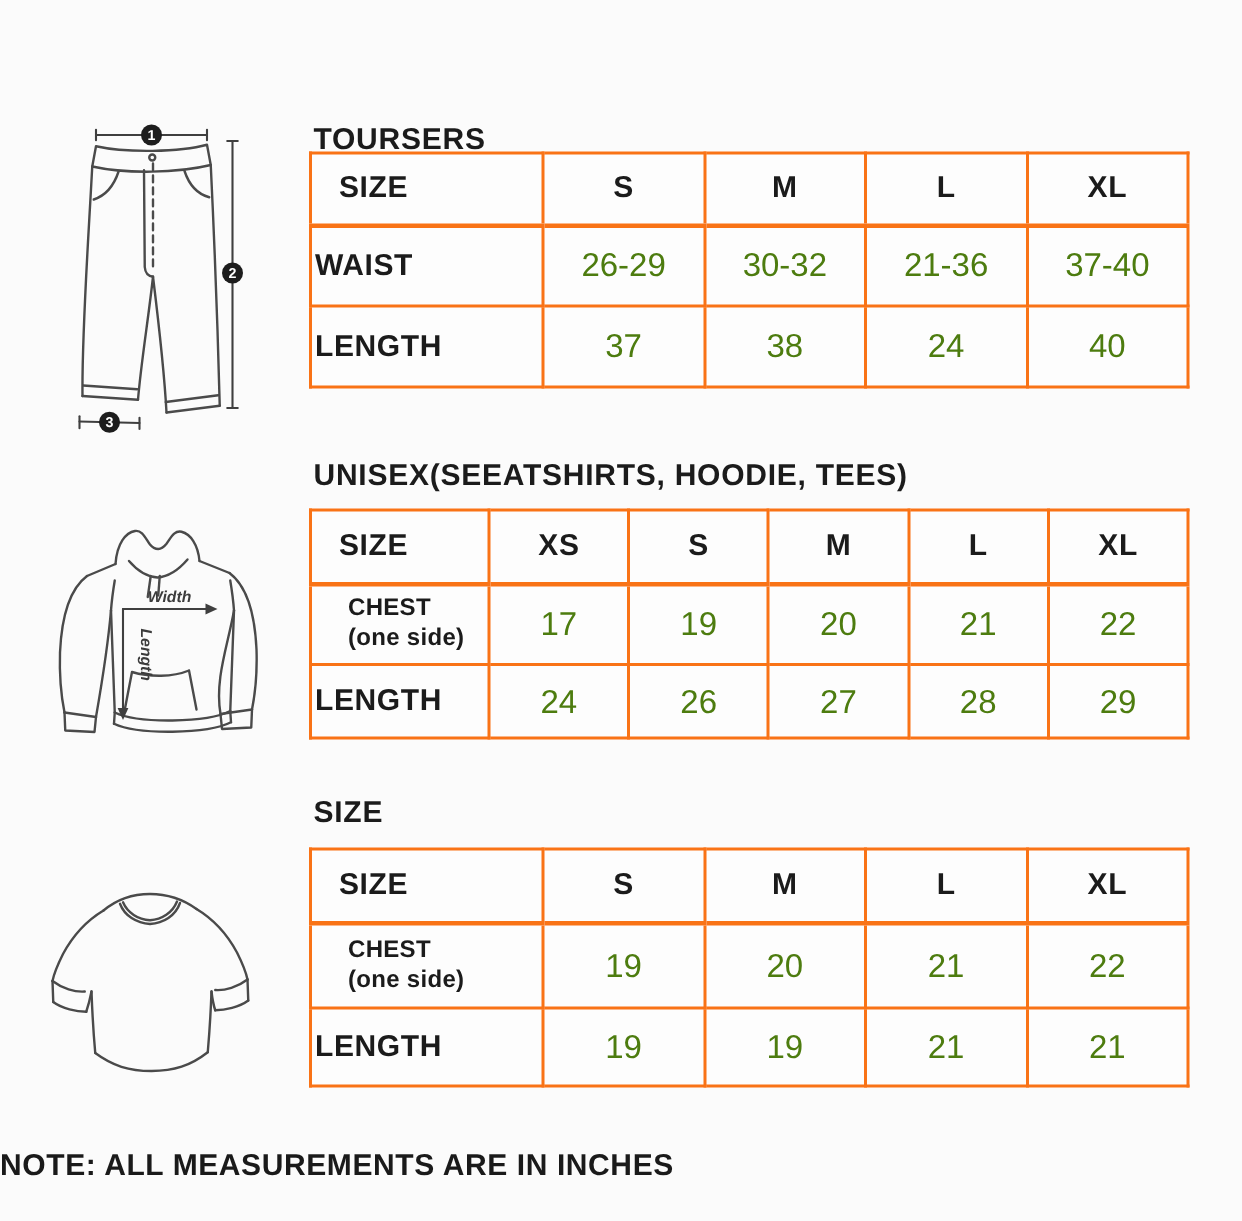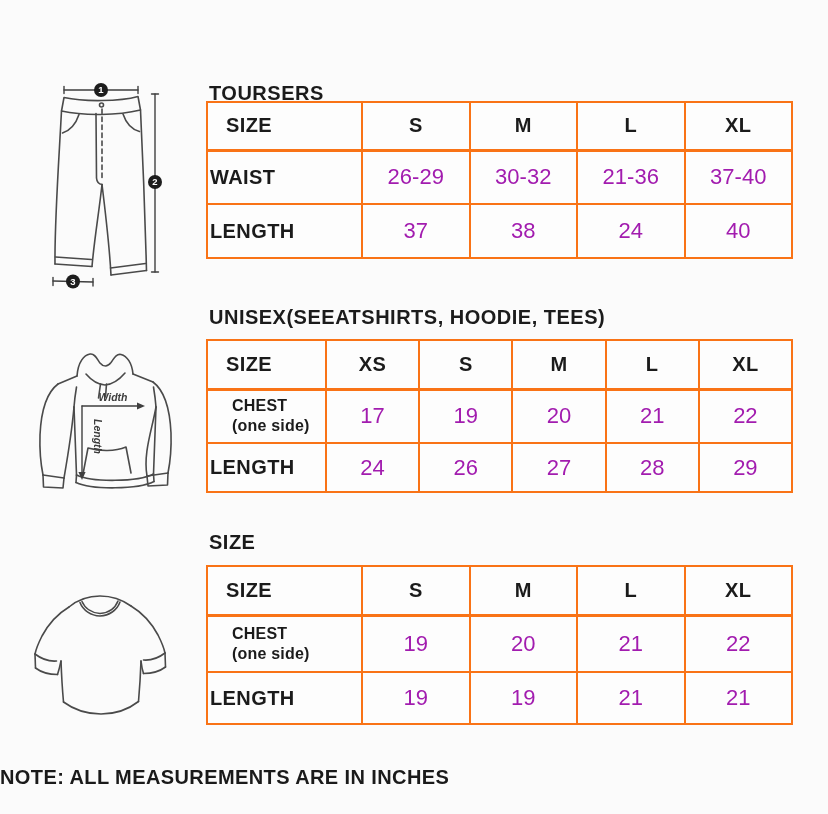--- a/index.html
+++ b/index.html
@@ -32,21 +32,21 @@
   }
   table.size-table th.corner{ text-align:left;padding-left:18px; }
   table.size-table tbody th.row-label{
     text-align:left;padding-left:2px;
     font-size:20px;font-weight:bold;letter-spacing:.4px;color:#1b1b1b;
   }
   table.size-table tbody th.row-label.two-line{
     font-size:16px;letter-spacing:.2px;padding-left:24px;line-height:1.25;
   }
   table.size-table td.val{
-    text-align:center;font-size:22px;font-weight:normal;color:#a21caf;
+    text-align:center;font-size:22px;font-weight:normal;color:#4d7c0f;
   }
   table.t1 thead tr{height:48px;} table.t1 tbody tr{height:54px;}
   table.t2 thead tr{height:49px;} table.t2 tbody tr.r0{height:54px;} table.t2 tbody tr.r1{height:49px;}
   table.t3 thead tr{height:49px;} table.t3 tbody tr.r0{height:57px;} table.t3 tbody tr.r1{height:52px;}
   .note{
     position:absolute;left:0;top:766px;width:828px;
     text-align:left;font-size:20px;font-weight:bold;letter-spacing:.4px;color:#1a1a1a;
   }
   .sketch{stroke:#4a4a4a;fill:none;stroke-width:1.6;stroke-linecap:round;stroke-linejoin:round;}
   .measure{stroke:#3f3f3f;fill:none;stroke-width:1.4;stroke-linecap:round;}

